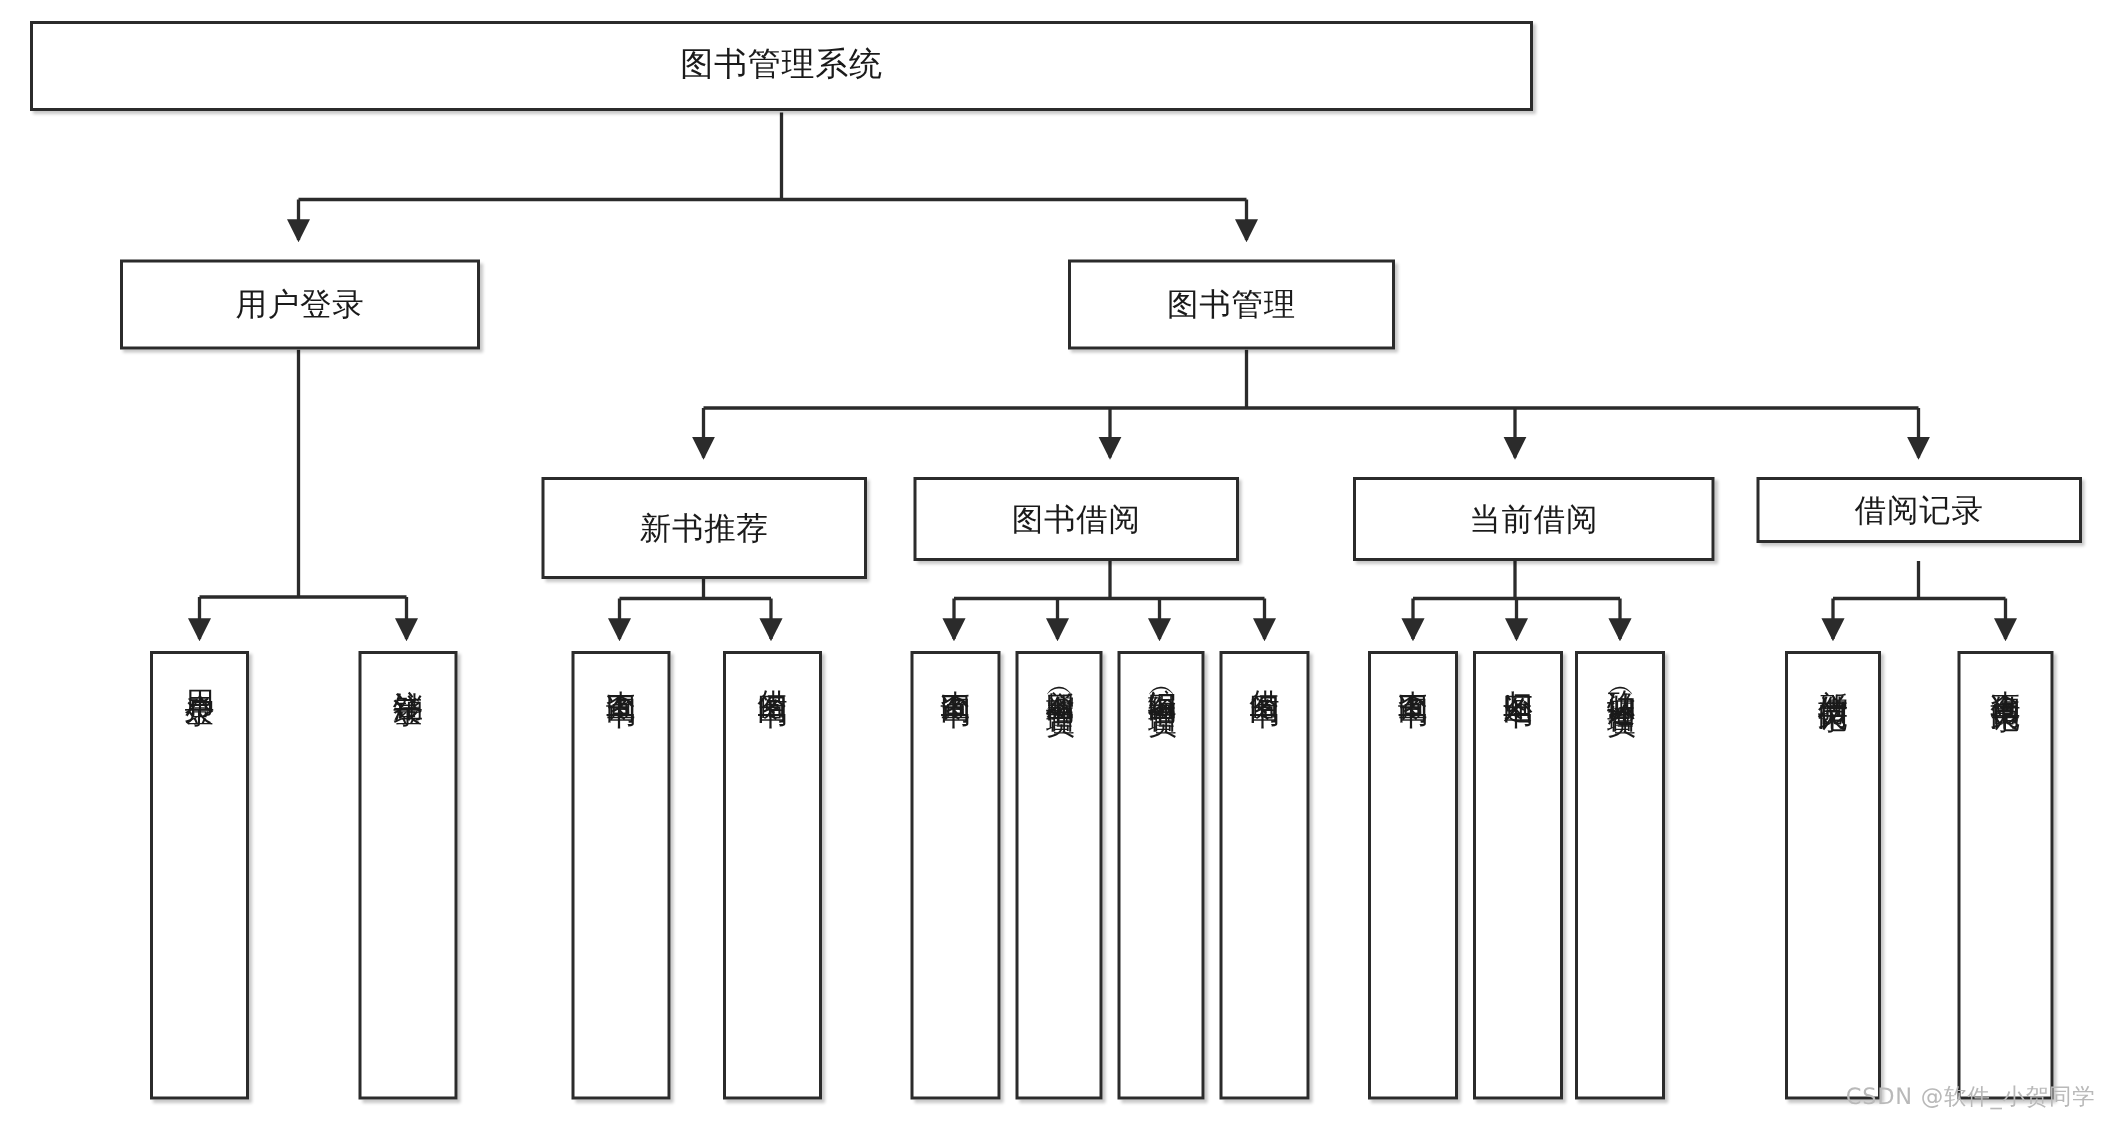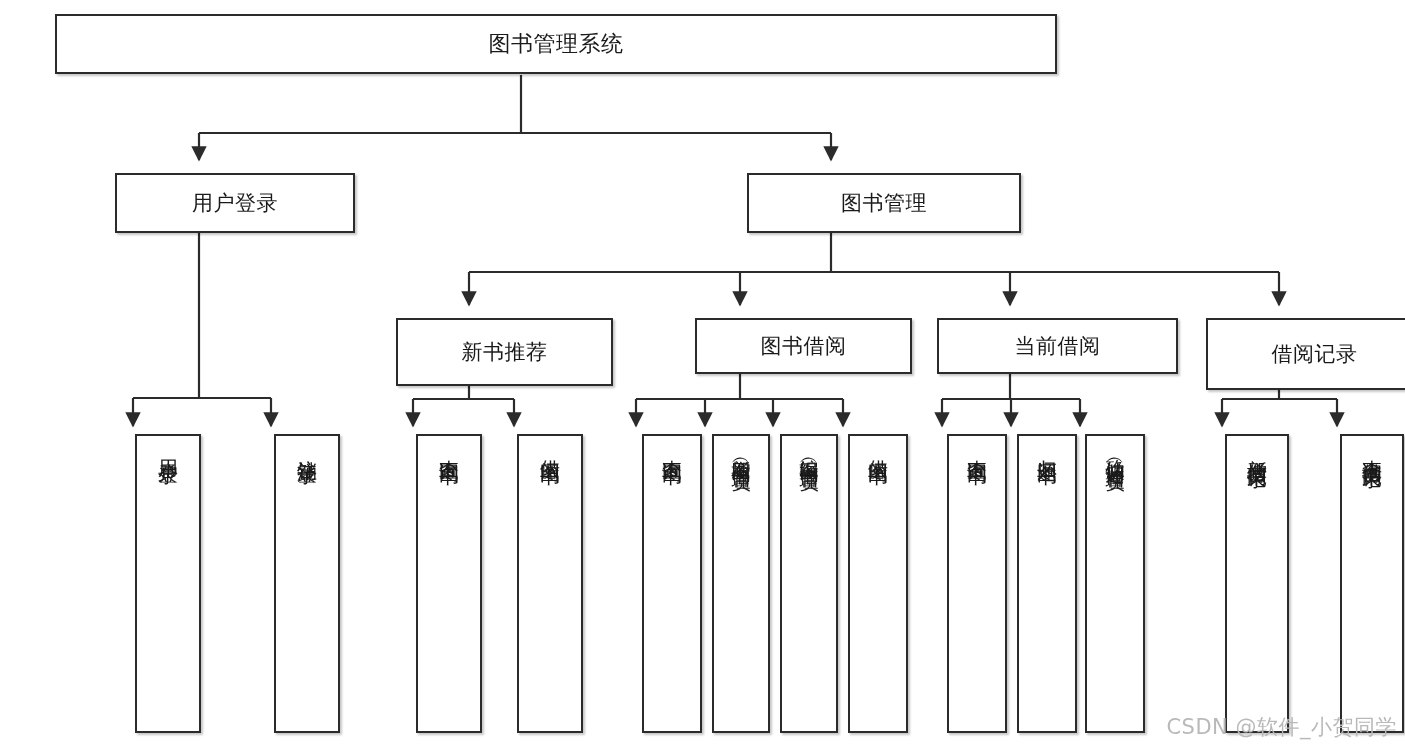--- a/index.html
+++ b/index.html
@@ -30,21 +30,20 @@
     position: absolute;
     box-sizing: border-box;
     background: #ffffff;
     border: 2px solid #2b2b2b;
     box-shadow: 2px 2px 2px rgba(0,0,0,0.22);
     display: flex;
     align-items: center;
     justify-content: center;
     color: #1a1a1a;
     z-index: 2;
-    margin-left: 35px;
   }
   .node .label {
     display: block;
     text-align: center;
     line-height: 1.18;
     letter-spacing: 0.5px;
     white-space: nowrap;
   }
   
   .node.horiz .label {
@@ -67,21 +66,21 @@
     letter-spacing: 2px;
     white-space: nowrap;
   }
   .node.vert.tall .label {
     font-size: 19px;
   }
   #watermark {
     position: absolute;
     right: 8px;
     bottom: 6px;
-    font-size: 21px;
+    font-size: 15px;
     color: #b9b9b9;
     letter-spacing: 0.5px;
     z-index: 5;
     white-space: nowrap;
     font-family: "DejaVu Sans", "Liberation Sans", sans-serif;
   }
 </style>
 </head>
 <body>
 
@@ -138,37 +137,37 @@
   </svg>
 
   <div class="node root horiz" style="left:20px; top:14px; width:1002px; height:60px;">
     <span class="label">图书管理系统</span>
   </div>
 
   <div class="node horiz" style="left:80px; top:173px; width:240px; height:60px;">
     <span class="label">用户登录</span>
   </div>
 
-  <div class="node horiz" style="left:712px; top:173px; width:274px; height:60px;">
+  <div class="node horiz" style="left:712px; top:173px; width:218px; height:60px;">
     <span class="label">图书管理</span>
   </div>
 
   <div class="node horiz" style="left:361px; top:318px; width:217px; height:68px;">
     <span class="label">新书推荐</span>
   </div>
 
-  <div class="node horiz" style="left:660px; top:318px; width:217px; height:56px;">
+  <div class="node horiz" style="left:609px; top:318px; width:217px; height:56px;">
     <span class="label">图书借阅</span>
   </div>
 
   <div class="node horiz" style="left:902px; top:318px; width:241px; height:56px;">
     <span class="label">当前借阅</span>
   </div>
 
-  <div class="node horiz" style="left:1171px; top:318px; width:217px; height:72px;">
+  <div class="node horiz" style="left:1171px; top:318px; width:217px; height:44px;">
     <span class="label">借阅记录</span>
   </div>
 
   <div class="node vert" style="left:100px; top:434px; width:66px; height:299px;">
     <span class="label">用户登录</span>
   </div>
 
   <div class="node vert" style="left:239px; top:434px; width:66px; height:299px;">
     <span class="label">注销登录</span>
   </div>

